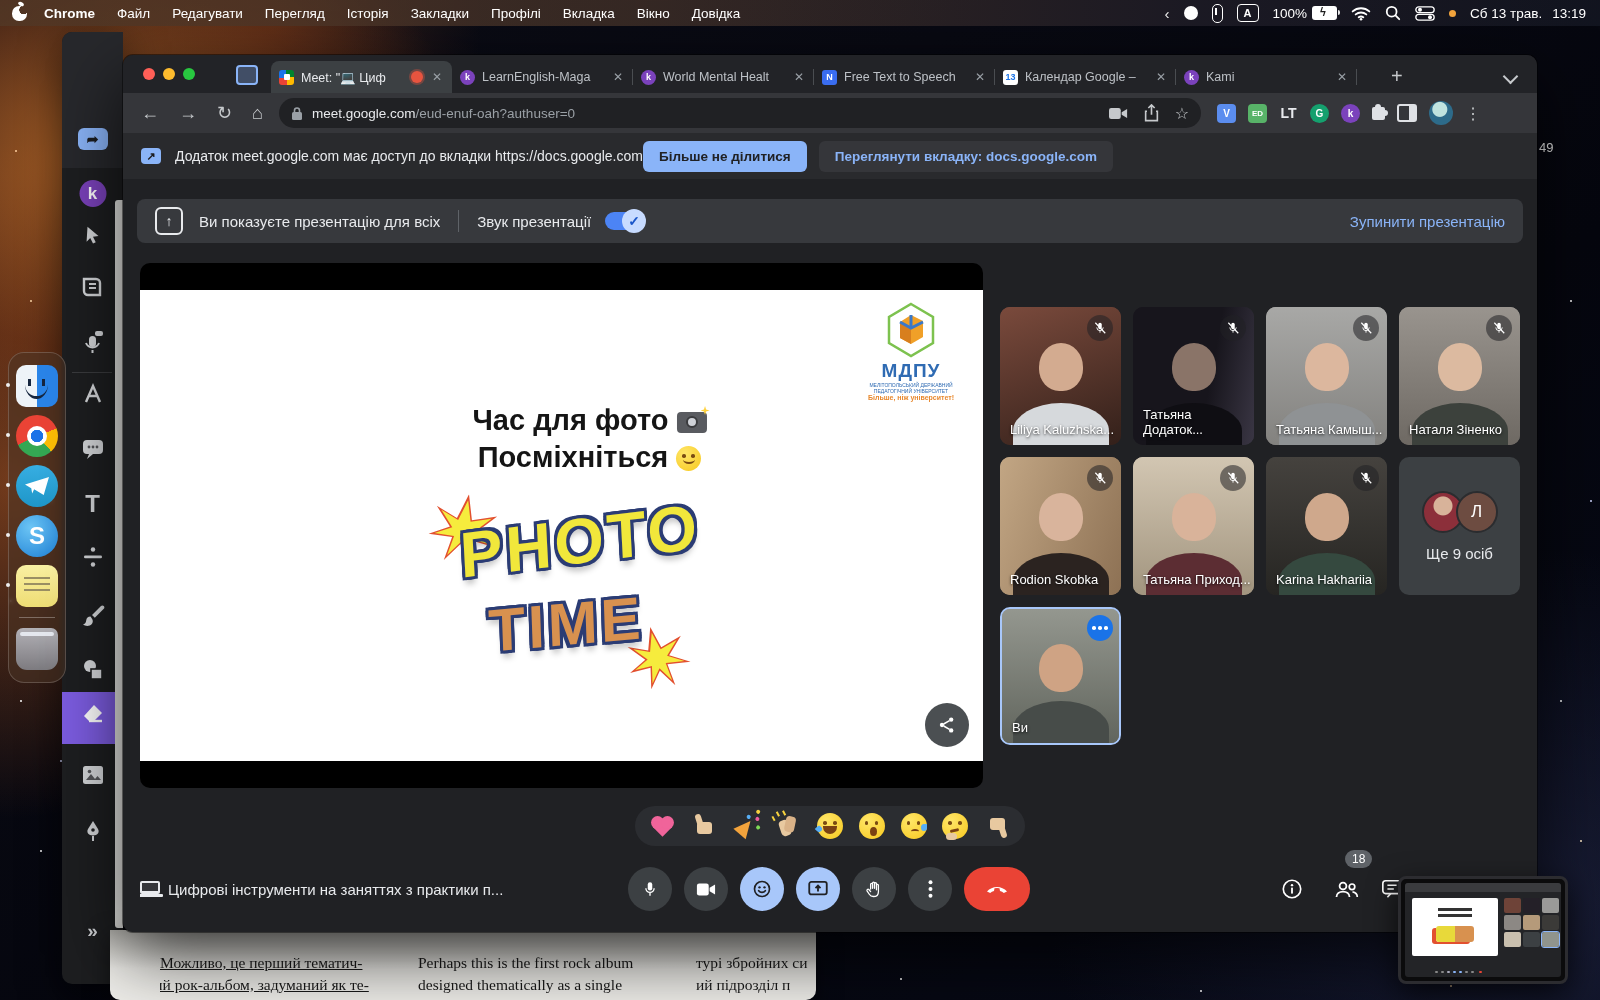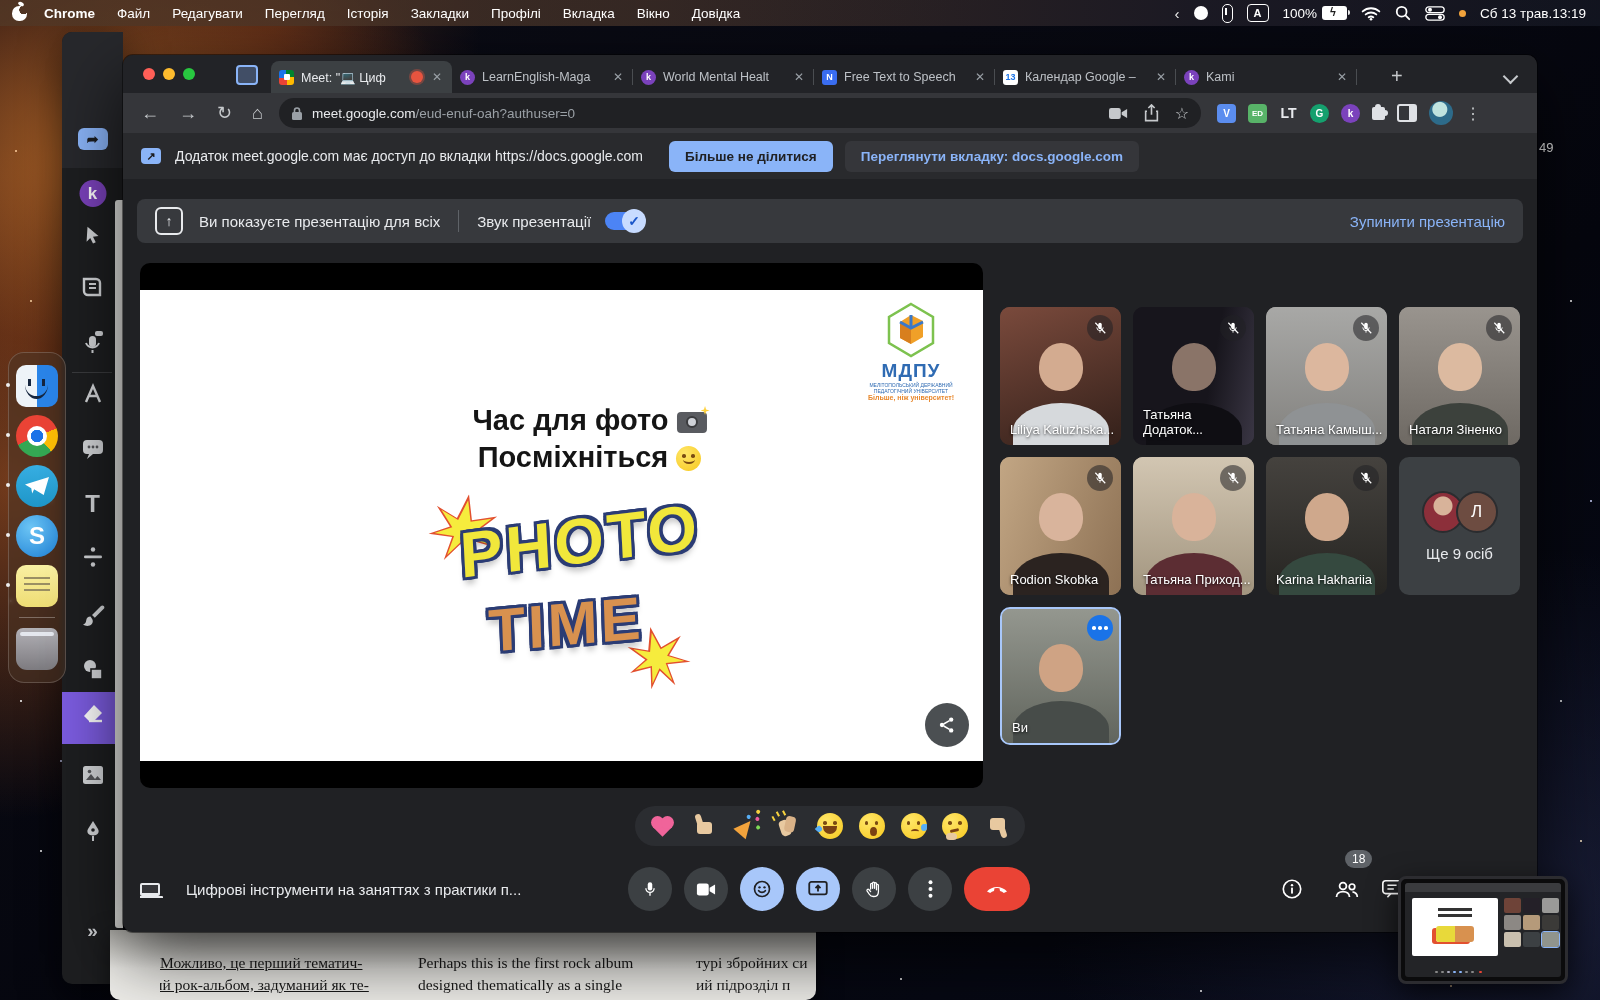--- a/index.html
+++ b/index.html
@@ -39,21 +39,21 @@
   #clipicon{width:9px;height:17px;border:1.6px solid #fff;border-radius:5px;position:relative;}
   #clipicon::after{content:"";position:absolute;left:2.4px;top:3px;width:1.6px;height:7px;background:#fff;}
   #inputA{width:20px;height:16px;border:1.6px solid #fff;border-radius:4px;font-size:11px;font-weight:bold;
     display:flex;align-items:center;justify-content:center;}
   #battwrap{display:flex;align-items:center;gap:5px;}
   #battbody{width:23px;height:12px;border:1.4px solid rgba(255,255,255,.9);border-radius:3px;position:relative;background:#fff;}
   #battbody::after{content:"";position:absolute;right:-4px;top:3px;width:2.4px;height:5px;background:rgba(255,255,255,.9);border-radius:0 2px 2px 0;}
   #bolt{position:absolute;left:7px;top:-1px;color:#1b1b1b;font-size:11px;font-weight:bold;transform:scaleY(1.1);}
   .msvg{display:block;}
   #ccdot{width:7px;height:7px;border-radius:50%;background:#f2a33c;}
-  #clock{display:flex;gap:0;}
+  #clock{display:flex;gap:10px;}
   
   #dock{left:8px;top:352px;width:56px;z-index:10;background:rgba(74,52,38,.55);border:1px solid rgba(255,255,255,.18);
     border-radius:16px;padding:8px 0;display:flex;flex-direction:column;align-items:center;backdrop-filter:blur(2px);}
   .dockitem{position:relative;width:42px;height:42px;margin:4px 0;}
   .dockdot{position:absolute;left:-10px;top:18px;width:4px;height:4px;border-radius:50%;background:#eee;}
   .dicon{width:42px;height:42px;border-radius:10px;position:relative;overflow:hidden;}
   .finder{background:linear-gradient(90deg,#eef3f8 50%, #2a84e8 50%);}
   .finder::before{content:"";position:absolute;left:12px;top:14px;width:3px;height:7px;background:#16263f;box-shadow:14px 0 0 #16263f;}
   .finder::after{content:"";position:absolute;left:9px;top:18px;width:23px;height:13px;border:3px solid #16263f;border-top:none;
     border-left:none;border-right:none;border-radius:0 0 50% 50%/0 0 90% 90%;}
@@ -142,21 +142,21 @@
   .puzz::after{content:"";position:absolute;right:-3px;top:3.5px;width:6px;height:6px;border-radius:50%;background:#dfe1e5;}
   .sidepanel{width:16px;height:14px;border:2px solid #dfe1e5;border-radius:3px;position:relative;}
   .sidepanel::after{content:"";position:absolute;right:0;top:0;width:6px;height:100%;background:#dfe1e5;}
   #avatar{width:24px;height:24px;border-radius:50%;background:radial-gradient(circle at 45% 35%,#bfe3df 0 7px,#2d6b8a 8px);}
   
   #infobar{position:absolute;left:0;top:78px;width:100%;height:46px;background:#292a2d;display:flex;align-items:center;
     color:#e8eaed;font-size:14px;}
   #shareic{width:20px;height:16px;background:#8ab4f8;border-radius:4px;margin:0 14px 0 18px;display:flex;align-items:center;
     justify-content:center;color:#1b1c1f;font-size:11px;font-weight:bold;}
   .ibbtn{border-radius:6px;padding:8px 16px;font-size:13.5px;font-weight:bold;}
-  #ibprimary{margin-left:26px;background:#8ab4f8;color:#202124;}
+  #ibprimary{background:#8ab4f8;color:#202124;}
   #ibsecondary{margin-left:12px;background:#35363a;color:#8ab4f8;}
   
   #meet{position:absolute;left:0;top:124px;width:100%;height:753px;background:#202124;border-radius:0 0 10px 10px;}
   #banner{position:absolute;left:14px;top:20px;width:1386px;height:44px;background:#37393d;border-radius:8px;
     display:flex;align-items:center;color:#e8eaed;font-size:15px;}
   #banpresent{width:24px;height:24px;border:2px solid #e8eaed;border-radius:6px;margin:0 16px 0 18px;
     display:flex;align-items:center;justify-content:center;font-weight:bold;font-size:14px;}
   .bandiv{width:1px;height:22px;background:#5f6368;margin:0 18px;}
   #toggle{margin-left:14px;width:38px;height:18px;border-radius:9px;background:#4c84f5;position:relative;}
   #toggleknob{position:absolute;right:-3px;top:-3px;width:24px;height:24px;border-radius:50%;background:#c7dbff;
@@ -249,21 +249,21 @@
   .party{position:absolute;left:5px;top:7px;width:0;height:0;border-left:8px solid transparent;border-right:8px solid transparent;
     border-bottom:17px solid #f2a33c;transform:rotate(40deg);}
   .party::after{content:"";position:absolute;left:-6px;top:-4px;width:4px;height:4px;border-radius:50%;background:#57aef5;
     box-shadow:8px -4px 0 #ef5da0,14px 2px 0 #7ed957,4px -10px 0 #f7d23e;}
   .clap{position:absolute;left:6px;top:8px;width:10px;height:16px;background:#e8c9a0;border-radius:4px;transform:rotate(-18deg);}
   .clap::before{content:"";position:absolute;left:6px;top:-2px;width:10px;height:16px;background:#d9b288;border-radius:4px;transform:rotate(30deg);}
   .clap::after{content:"";position:absolute;left:-4px;top:-7px;width:2px;height:5px;background:#f7d23e;
     box-shadow:6px -2px 0 #f7d23e,12px 0 0 #f7d23e;transform:rotate(-10deg);}
   
   #controls{position:absolute;left:0px;top:679px;width:1414px;height:62px;display:flex;align-items:center;}
-  #meettitle{position:absolute;left:17px;display:flex;align-items:center;gap:26px;color:#e8eaed;font-size:15px;max-width:450px;
+  #meettitle{position:absolute;left:17px;display:flex;align-items:flex-start;gap:8px;color:#e8eaed;font-size:15px;max-width:450px;
     white-space:nowrap;overflow:hidden;}
   .laptopic{display:inline-block;width:20px;height:13px;background:#e8eaed;border-radius:2px;position:relative;flex:none;}
   .laptopic::before{content:"";position:absolute;left:2px;top:2px;right:2px;bottom:3px;background:#35363a;}
   .laptopic::after{content:"";position:absolute;left:-3px;bottom:-3px;width:26px;height:3px;background:#e8eaed;border-radius:1px;}
   #ctrbtns{position:absolute;left:505px;display:flex;align-items:center;gap:12px;}
   .cbtn{width:44px;height:44px;border-radius:50%;background:#3c4043;display:flex;align-items:center;justify-content:center;}
   .cbtn.on{background:#a8c7fa;}
   .cbtn.end{width:66px;border-radius:22px;background:#ea4335;}
   .rightic{position:absolute;display:flex;align-items:center;justify-content:center;}
   #badge18{position:absolute;left:1222px;top:-8px;background:#5f6368;color:#fff;font-size:12px;border-radius:10px;

